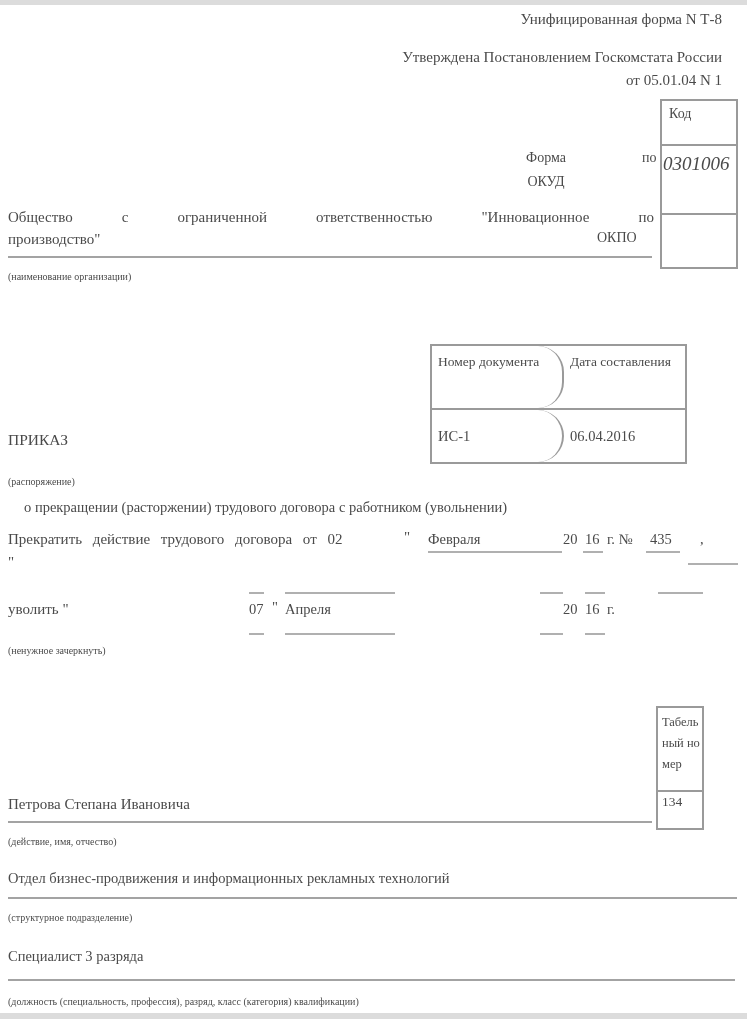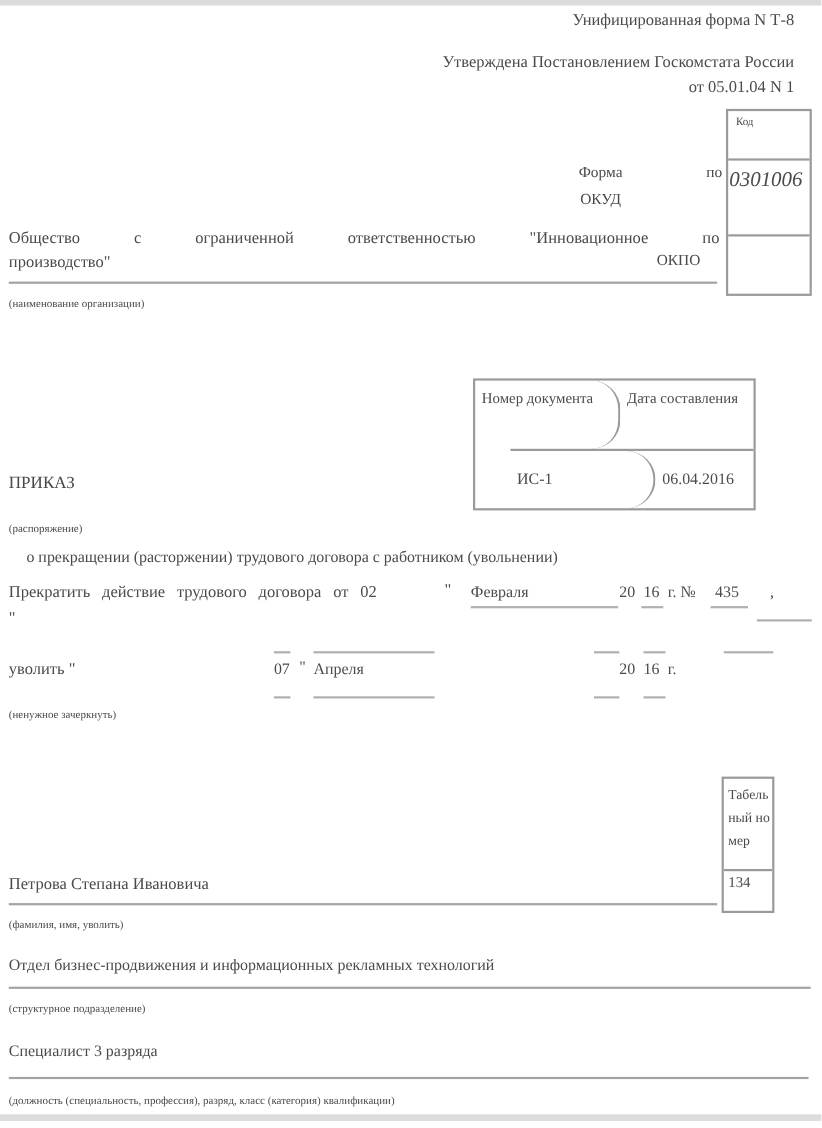--- a/index.html
+++ b/index.html
@@ -14,27 +14,27 @@
   .t14{font-size:14px;line-height:18px;}
   .t13{font-size:10px;line-height:17px;}
   .right{right:25px;text-align:right;}
   .ws{word-spacing:7px;}
   .seg{position:absolute;height:2px;background:#b0b0b0;}
   .rule{position:absolute;height:2px;background:#a3a3a3;}
   .bar{position:absolute;left:0;width:747px;background:#dcdcdc;}
   
   .codebox{position:absolute;left:660px;top:99px;width:74px;height:166px;
     border:2px solid #9a9a9a;display:flex;flex-direction:column;background:#fff;}
-  .codebox .c1{height:38px;border-bottom:2px solid #9a9a9a;padding:5px 0 0 7px;font-size:10px;}
+  .codebox .c1{height:38px;border-bottom:2px solid #9a9a9a;padding:5px 0 0 7px;font-size:14px;}
   .codebox .c2{height:60px;border-bottom:2px solid #9a9a9a;padding:7px 0 0 1px;font-size:19px;font-style:italic;}
   .codebox .c3{flex:1;}
   
   .doctable{position:absolute;left:430px;top:344px;width:253px;border:2px solid #9a9a9a;background:#fff;}
   .doctable .row{display:flex;}
-  .doctable .row+.row{border-top:2px solid #9a9a9a;margin-left:32px;}
+  .doctable .row+.row{border-top:2px solid #9a9a9a;}
   .doctable .cell{padding:5px 6px;font-size:13.5px;line-height:21px;white-space:normal;border-radius:26px;}
   .doctable .cA{width:118px;border-right:2px solid #9a9a9a;}
   .doctable .cB{flex:1;}
   .doctable .hd{height:52px;}
   .doctable .vl{height:42px;display:flex;align-items:center;font-size:14.5px;}
   
   .tabbox{position:absolute;left:656px;top:706px;width:44px;height:120px;
     border:2px solid #9a9a9a;display:flex;flex-direction:column;background:#fff;}
   .tabbox .h{height:78px;border-bottom:2px solid #9a9a9a;padding:4px 2px 0 4px;
     font-size:12.5px;line-height:21px;white-space:normal;word-break:break-all;}
@@ -122,21 +122,21 @@
 
   <div class="abs t13" style="left:8px;top:642px">(ненужное зачеркнуть)</div>
 
   <div class="tabbox">
     <div class="h">Табельный номер</div>
     <div class="v">134</div>
   </div>
 
   <div class="abs t15" style="left:8px;top:795px">Петрова Степана Ивановича</div>
   <div class="rule" style="left:8px;top:821px;width:644px"></div>
-  <div class="abs t13" style="left:8px;top:833px">(фамилия, имя, уволить)</div>
+  <div class="abs t13" style="left:8px;top:833px">(действие, имя, отчество)</div>
 
   <div class="abs t145" style="left:8px;top:869px">Отдел бизнес-продвижения и информационных рекламных технологий</div>
   <div class="rule" style="left:8px;top:897px;width:729px"></div>
   <div class="abs t13" style="left:8px;top:909px">(структурное подразделение)</div>
 
   <div class="abs t145" style="left:8px;top:947px">Специалист 3 разряда</div>
   <div class="rule" style="left:8px;top:979px;width:727px"></div>
   <div class="abs t13" style="left:8px;top:993px">(должность (специальность, профессия), разряд, класс (категория) квалификации)</div>
 
   <div class="bar" style="top:1013px;height:6px"></div>

